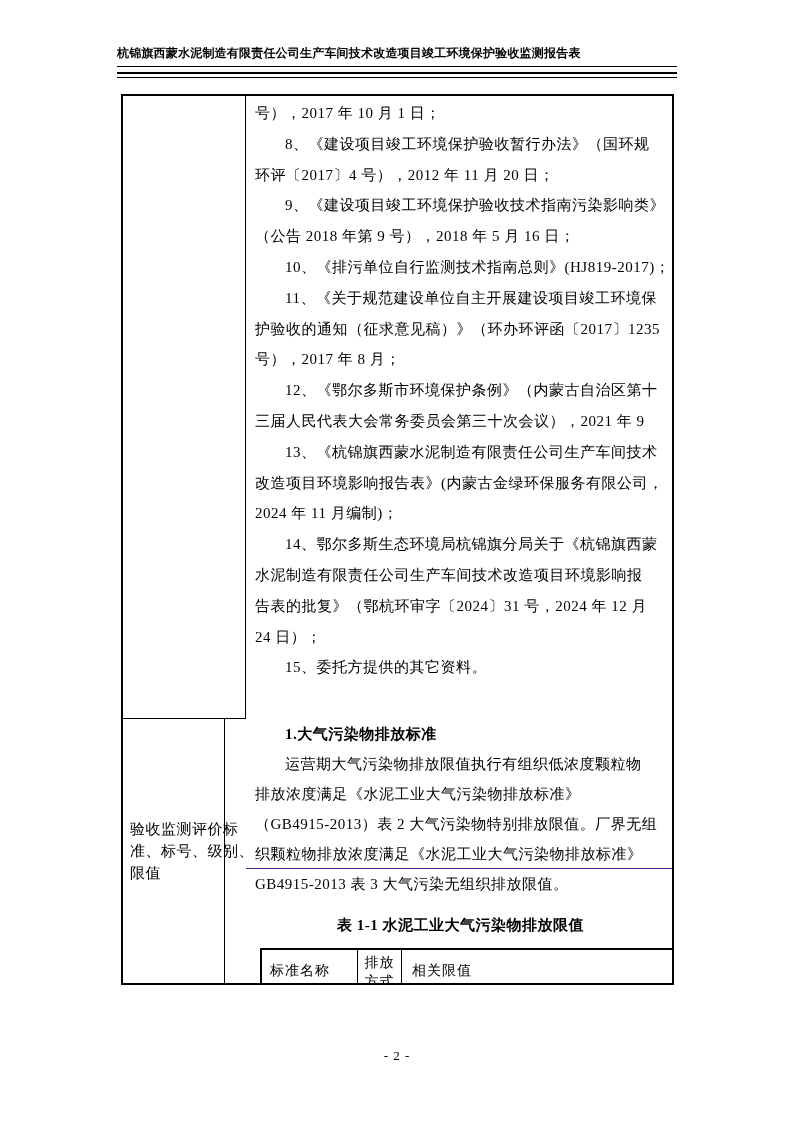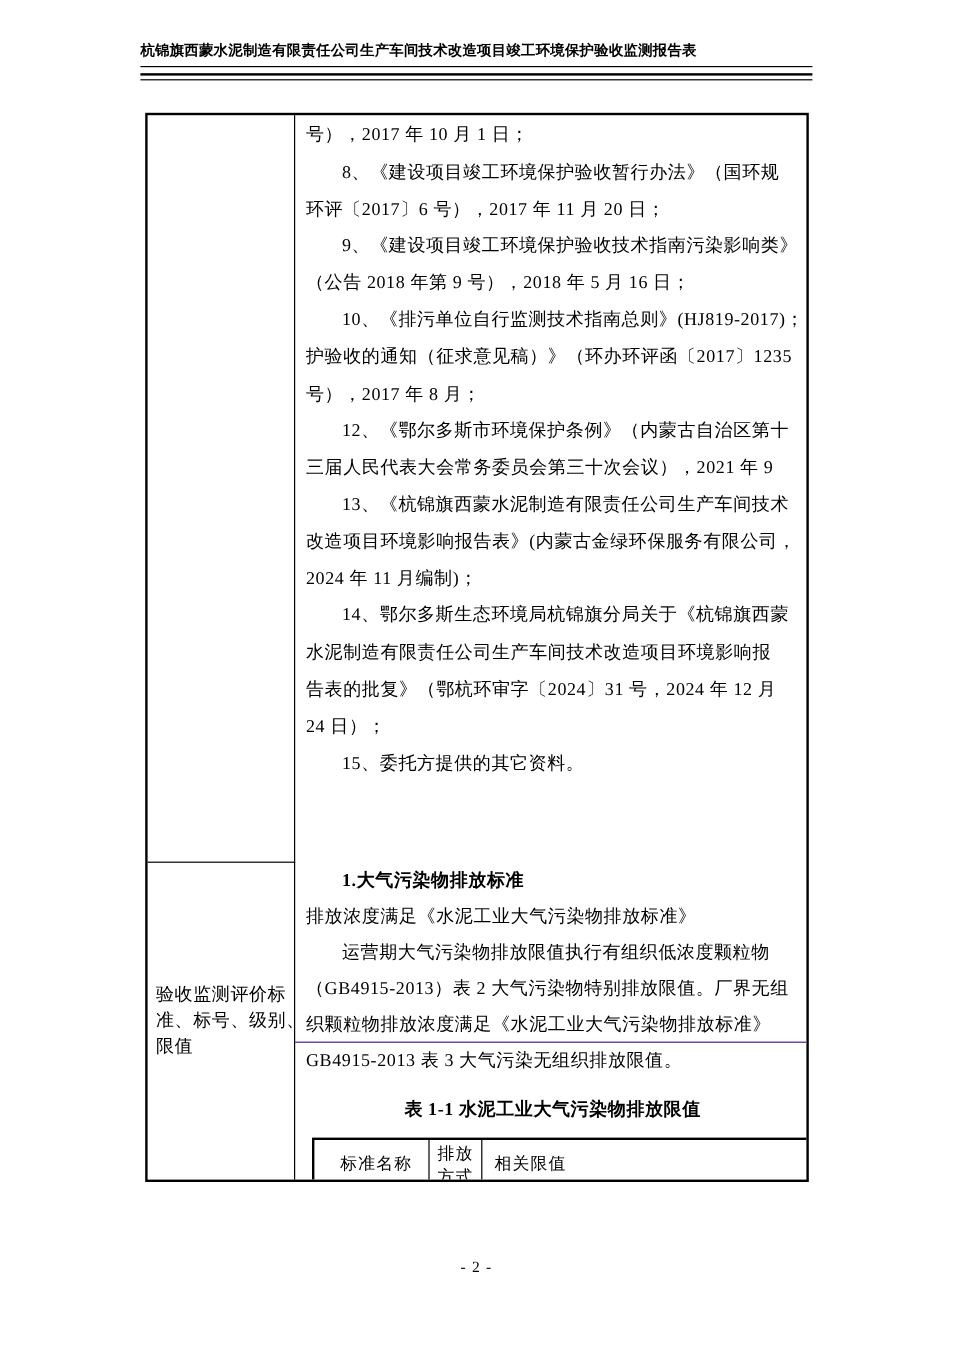--- a/index.html
+++ b/index.html
@@ -2,60 +2,60 @@
 <html><head>
 <meta charset="utf-8">
 <style>
   html,body { margin:0; padding:0; background:#fff; }
   .page {
     position:relative; width:794px; height:1123px; background:#ffffff;
     font-family:"Liberation Serif","DejaVu Serif",serif; color:#000000;
     overflow:hidden; margin:0 auto;
   }
   
-  .doc-header { position:absolute; left:117px; top:34px; width:560px; }
+  .doc-header { position:absolute; left:117px; top:45px; width:560px; }
   .doc-title {
     font-size:12px; font-weight:bold; letter-spacing:0.2px;
     padding-bottom:4px; border-bottom:1px solid #000; white-space:nowrap;
   }
   .doc-rule { margin-top:5px; height:3px; border-top:2px solid #000; border-bottom:1px solid #000; }
   
   .main-table {
     position:absolute; left:121px; top:94px; width:553px; height:891px;
     border:2px solid #000; box-sizing:border-box;
   }
   .cell { position:absolute; box-sizing:border-box; }
   .row1-left  { left:0; top:0; width:123px; height:623px; border-right:1px solid #000; border-bottom:1px solid #000; }
   .row1-right {
     left:123px; top:0; right:0; height:773px; border-bottom:1px solid #4c1d95;
     padding:2px 6px 0 9px; font-size:15px; line-height:30.8px; letter-spacing:0.5px;
     overflow:hidden;
   }
   .row2-left  {
-    left:0; top:623px; width:123px; bottom:0; border-right:1px solid #000;
+    left:0; top:623px; width:102px; bottom:0; border-right:1px solid #000;
     display:flex; align-items:center; padding:0 4px 0 7px;
     font-size:15px; line-height:22px; letter-spacing:0.5px;
   }
   .row2-right {
     left:123px; top:623px; right:0; bottom:0;
     padding:0 6px 0 9px; font-size:15px; line-height:30px; letter-spacing:0.5px;
     overflow:hidden;
   }
   .line { white-space:nowrap; }
   .indent { text-indent:2em; }
   .bold { font-weight:bold; }
   .caption { text-align:center; text-indent:0;margin-top:11px; }
   
   .inner-table {
     display:flex; width:418px; height:45px; margin:8px 0 0 5px;
     border:2px solid #000; box-sizing:border-box; font-size:14px; letter-spacing:1px;
     line-height:19px;
   }
   .it-cell { box-sizing:border-box; display:flex; align-items:center; }
-  .it-c1 { width:96px; border-right:1px solid #000; padding-left:8px;justify-content:center; }
+  .it-c1 { width:96px; border-right:1px solid #000; padding-left:8px; }
   .it-c2 { width:44px; border-right:1px solid #000; justify-content:center; text-align:center; padding:0 5px;align-items:flex-end; }
   .it-c3 { flex:1; padding-left:10px; }
   
   .page-footer {
     position:absolute; left:0; top:1048px; width:794px; text-align:center;
     font-size:13px; letter-spacing:1px;
   }
 </style>
 </head>
 <body>
@@ -67,24 +67,25 @@
     <div class="doc-rule"></div>
   </div>
 
   <div class="main-table">
 
     <div class="cell row1-left"></div>
 
     <div class="cell row1-right">
       <div class="line">号），2017 年 10 月 1 日；</div>
       <div class="line indent">8、《建设项目竣工环境保护验收暂行办法》（国环规</div>
-      <div class="line">环评〔2017〕6 号），2017 年 11 月 20 日；</div>
+      <div class="line">环评〔2017〕4 号），2012 年 11 月 20 日；</div>
       <div class="line indent">9、《建设项目竣工环境保护验收技术指南污染影响类》</div>
       <div class="line">（公告 2018 年第 9 号），2018 年 5 月 16 日；</div>
       <div class="line indent">10、《排污单位自行监测技术指南总则》(HJ819-2017)；</div>
+      <div class="line indent">11、《关于规范建设单位自主开展建设项目竣工环境保</div>
       <div class="line">护验收的通知（征求意见稿）》（环办环评函〔2017〕1235</div>
       <div class="line">号），2017 年 8 月；</div>
       <div class="line indent">12、《鄂尔多斯市环境保护条例》（内蒙古自治区第十</div>
       <div class="line">三届人民代表大会常务委员会第三十次会议），2021 年 9</div>
       <div class="line indent">13、《杭锦旗西蒙水泥制造有限责任公司生产车间技术</div>
       <div class="line">改造项目环境影响报告表》(内蒙古金绿环保服务有限公司，</div>
       <div class="line">2024 年 11 月编制)；</div>
       <div class="line indent">14、鄂尔多斯生态环境局杭锦旗分局关于《杭锦旗西蒙</div>
       <div class="line">水泥制造有限责任公司生产车间技术改造项目环境影响报</div>
       <div class="line">告表的批复》（鄂杭环审字〔2024〕31 号，2024 年 12 月</div>
@@ -95,22 +96,22 @@
     <div class="cell row2-left">
       <div>
         <div class="line">验收监测评价标</div>
         <div class="line">准、标号、级别、</div>
         <div class="line">限值</div>
       </div>
     </div>
 
     <div class="cell row2-right">
       <div class="line indent bold">1.大气污染物排放标准</div>
+      <div class="line indent">运营期大气污染物排放限值执行有组织低浓度颗粒物</div>
       <div class="line">排放浓度满足《水泥工业大气污染物排放标准》</div>
-      <div class="line indent">运营期大气污染物排放限值执行有组织低浓度颗粒物</div>
       <div class="line">（GB4915-2013）表 2 大气污染物特别排放限值。厂界无组</div>
       <div class="line">织颗粒物排放浓度满足《水泥工业大气污染物排放标准》</div>
       <div class="line">GB4915-2013 表 3 大气污染无组织排放限值。</div>
       <div class="line caption bold">表 1-1 水泥工业大气污染物排放限值</div>
 
       <div class="inner-table">
         <div class="it-cell it-c1">
           <span>标准名称</span>
         </div>
         <div class="it-cell it-c2">

